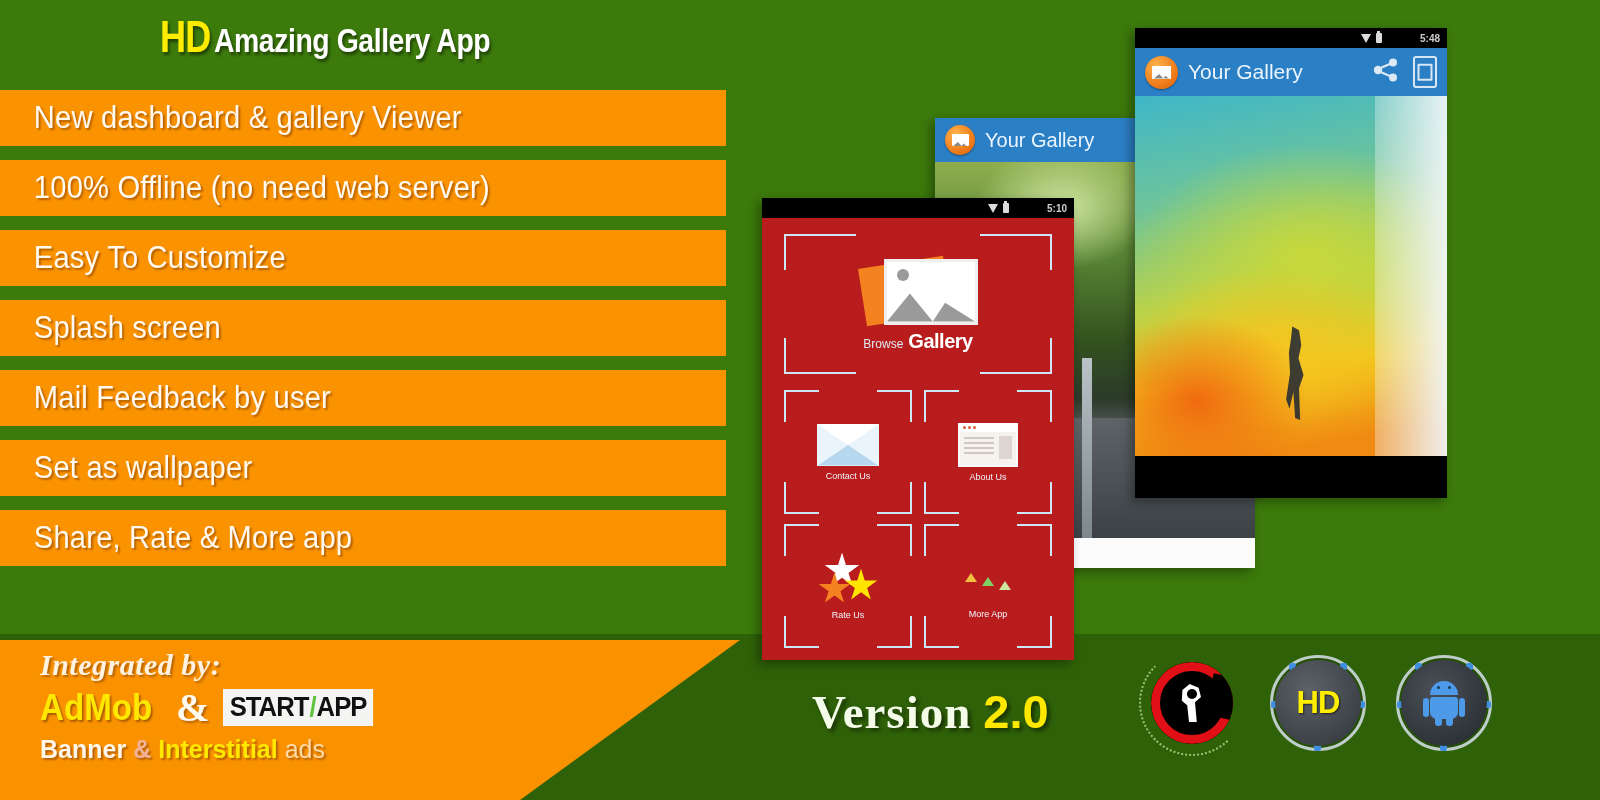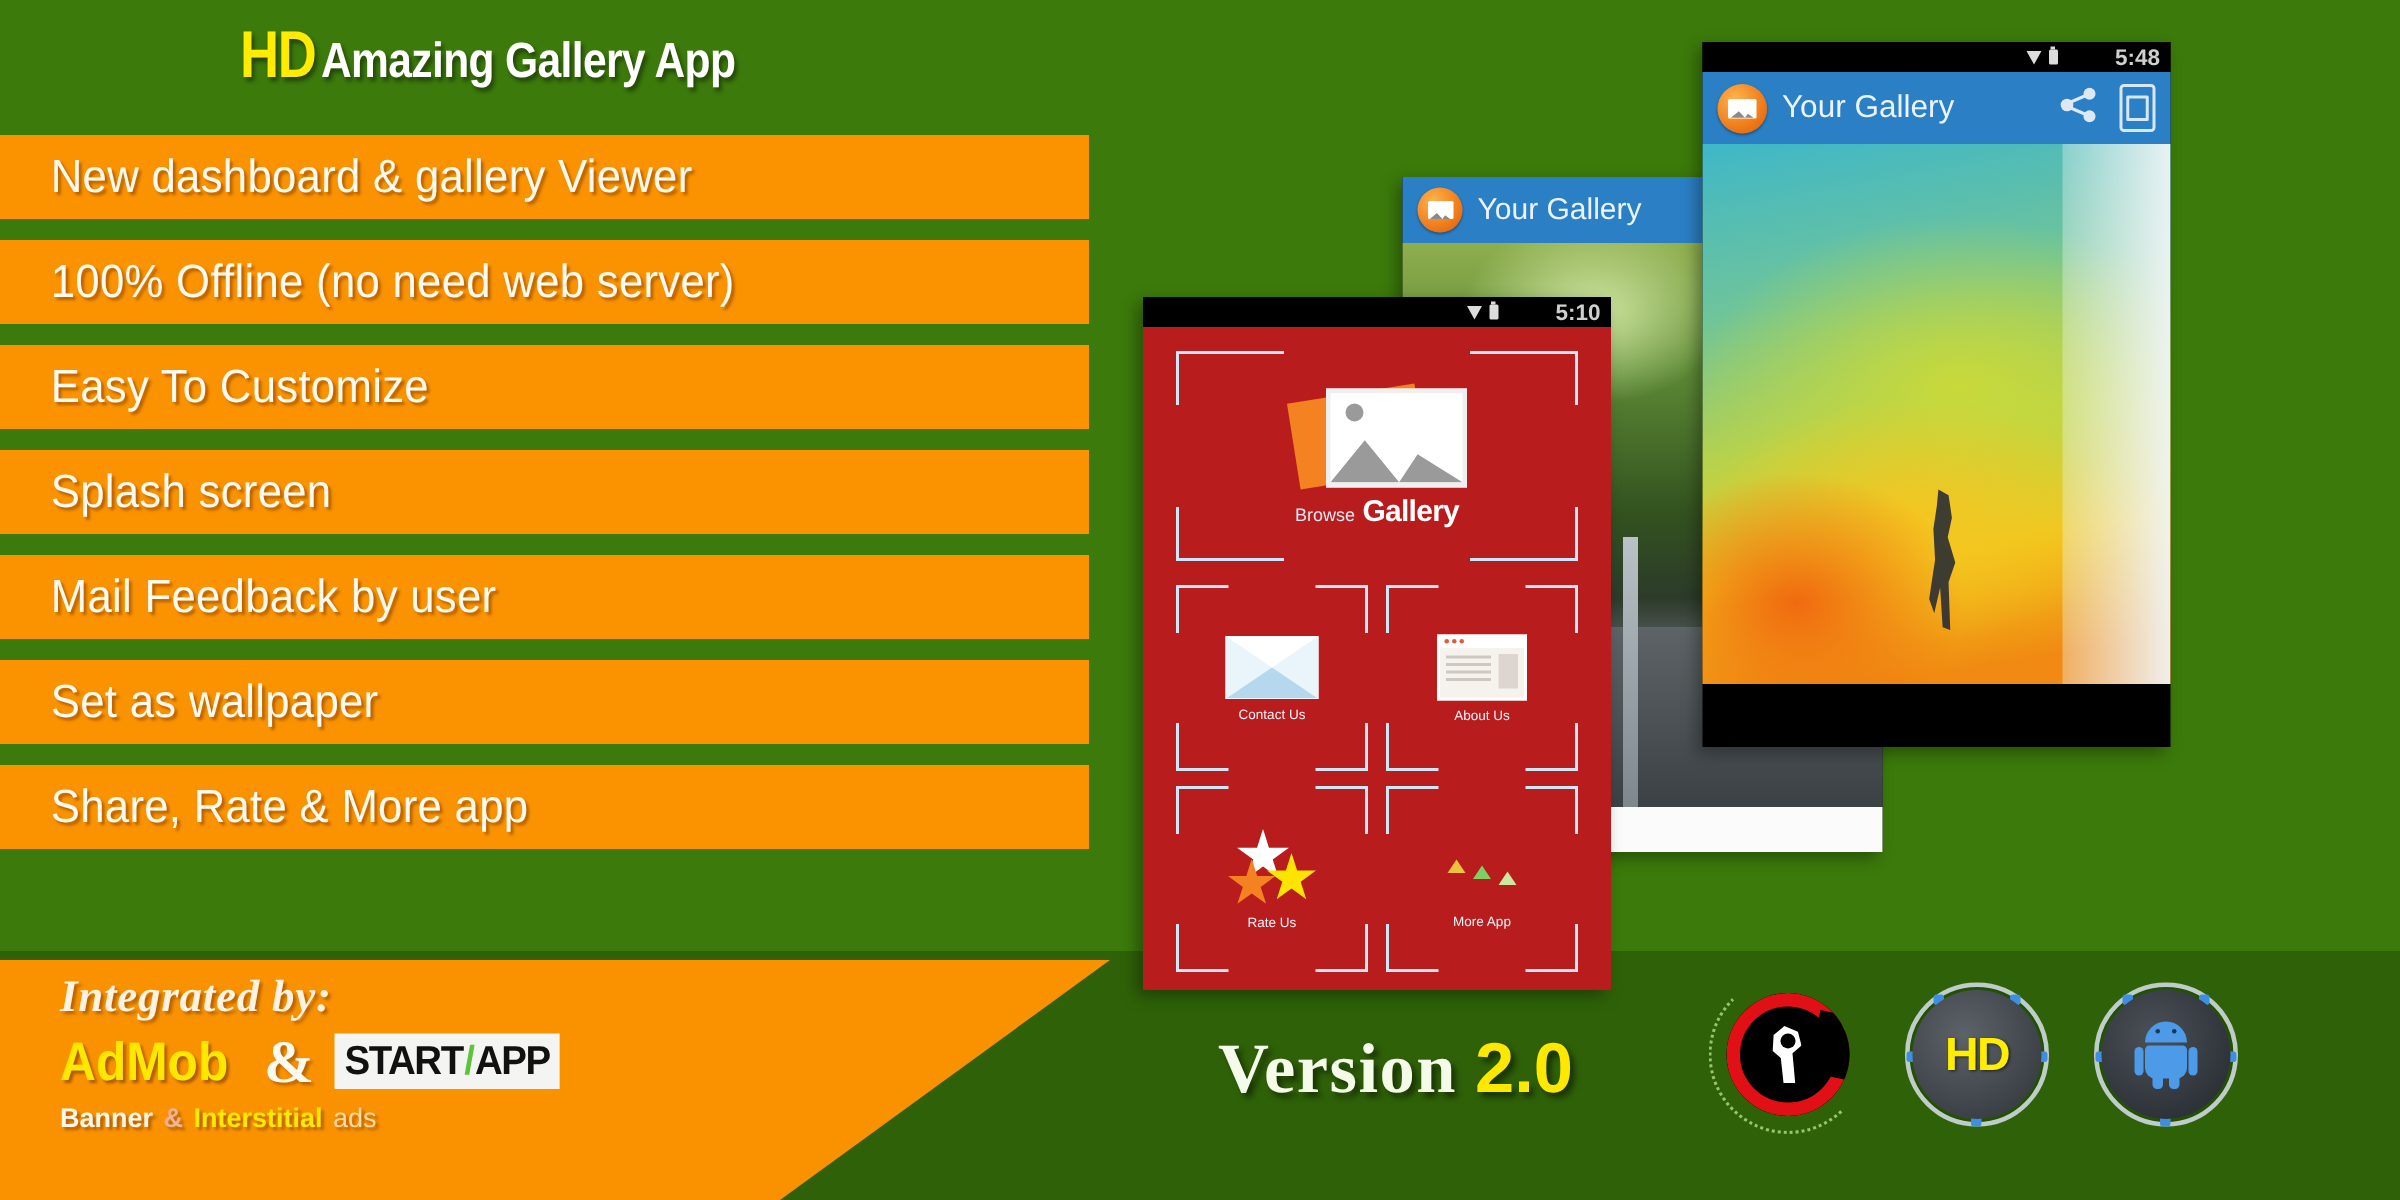--- a/index.html
+++ b/index.html
@@ -76,21 +76,21 @@
     font-family:"Liberation Serif", serif;
     text-shadow:2px 2px 2px rgba(120,55,0,.5);
   }
   .startapp{
     background:#f4f4f2;padding:3px 7px;display:inline-flex;align-items:center;
     font-weight:bold;font-size:27px;letter-spacing:-1px;color:#111;
     transform:scaleX(.95);transform-origin:left center;
   }
   .startapp .slash{color:#5ec23a;padding:0 1px;}
   .integ-sub{display:flex;align-items:flex-start;gap:7px;margin-top:4px;
-    font-size:18px;font-weight:bold;
+    font-size:25px;font-weight:bold;
     text-shadow:2px 2px 2px rgba(120,55,0,.55);}
   .sub-banner{color:#fff6ea;}
   .sub-amp{color:#f3b39a;}
   .sub-inter{color:#ffe800;}
   .sub-ads{color:#ffd9a8;font-weight:normal;}
 
   
   .version{
     position:absolute;left:812px;top:684px;display:flex;gap:12px;
     align-items:baseline;
@@ -100,21 +100,21 @@
   }
   .version .v-word{color:#f4fbe8;letter-spacing:1px;}
   .version .v-num{color:#ffe800;font-family:"Liberation Sans",sans-serif;}
 
   
   .phone{position:absolute;background:#000;box-shadow:-4px 4px 10px rgba(0,0,0,.35);}
   .statusbar{
     height:20px;background:#000;display:flex;align-items:center;
     justify-content:flex-end;gap:4px;padding-right:7px;
   }
-  .sb-time{color:#cfcfcf;font-size:15px;font-weight:bold;margin-left:34px;}
+  .sb-time{color:#cfcfcf;font-size:10px;font-weight:bold;margin-left:34px;}
   .wifi-ico{width:11px;height:9px;position:relative;}
   .wifi-ico::before{
     content:"";position:absolute;left:0;top:0;width:0;height:0;
     border-left:5.5px solid transparent;border-right:5.5px solid transparent;
     border-top:9px solid #dcdcdc;
   }
   .batt-ico{width:6px;height:10px;background:#dcdcdc;border-radius:1px;position:relative;}
   .batt-ico::before{content:"";position:absolute;left:1.5px;top:-2px;width:3px;height:2px;background:#dcdcdc;}
 
   .appbar{

